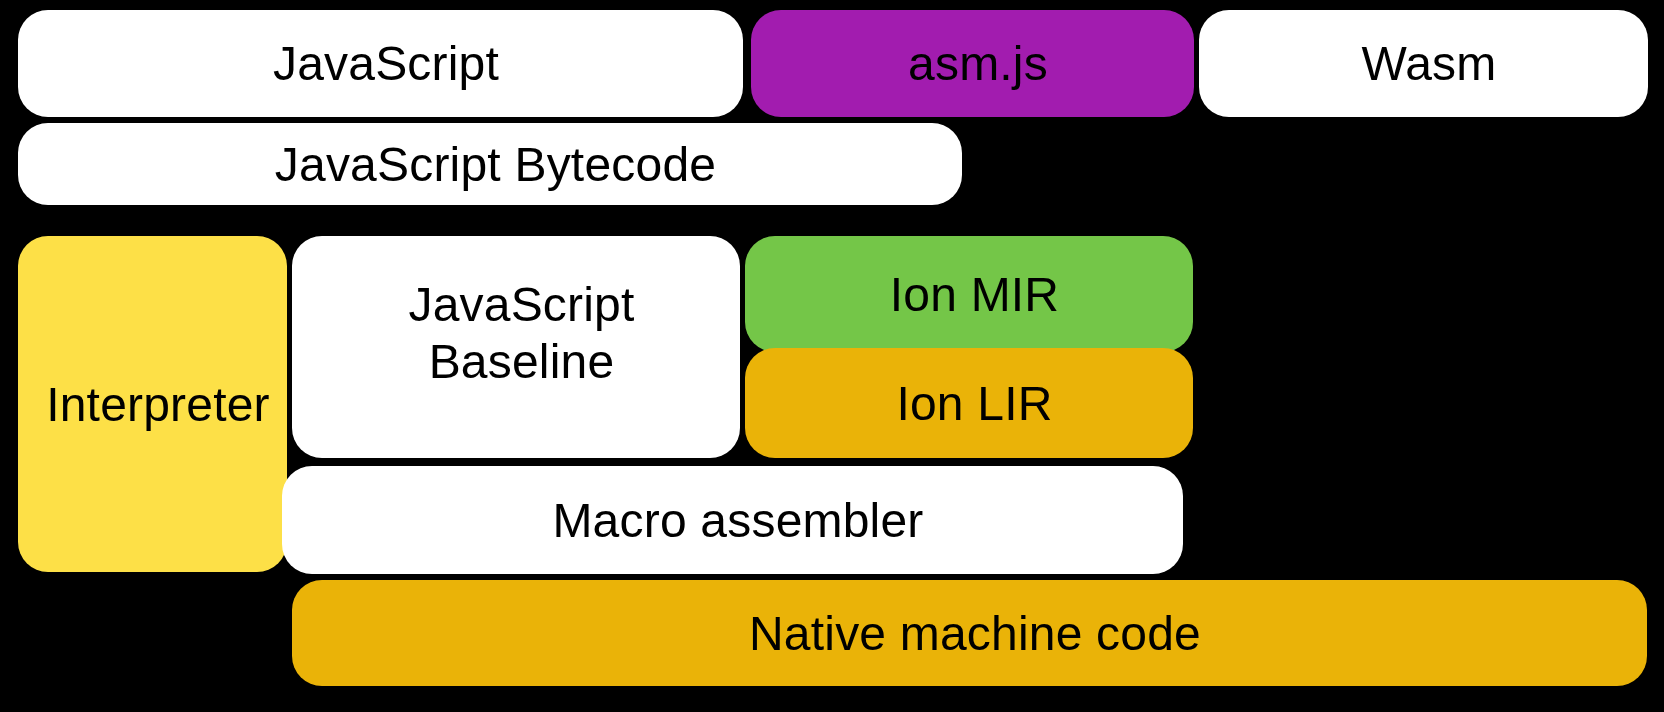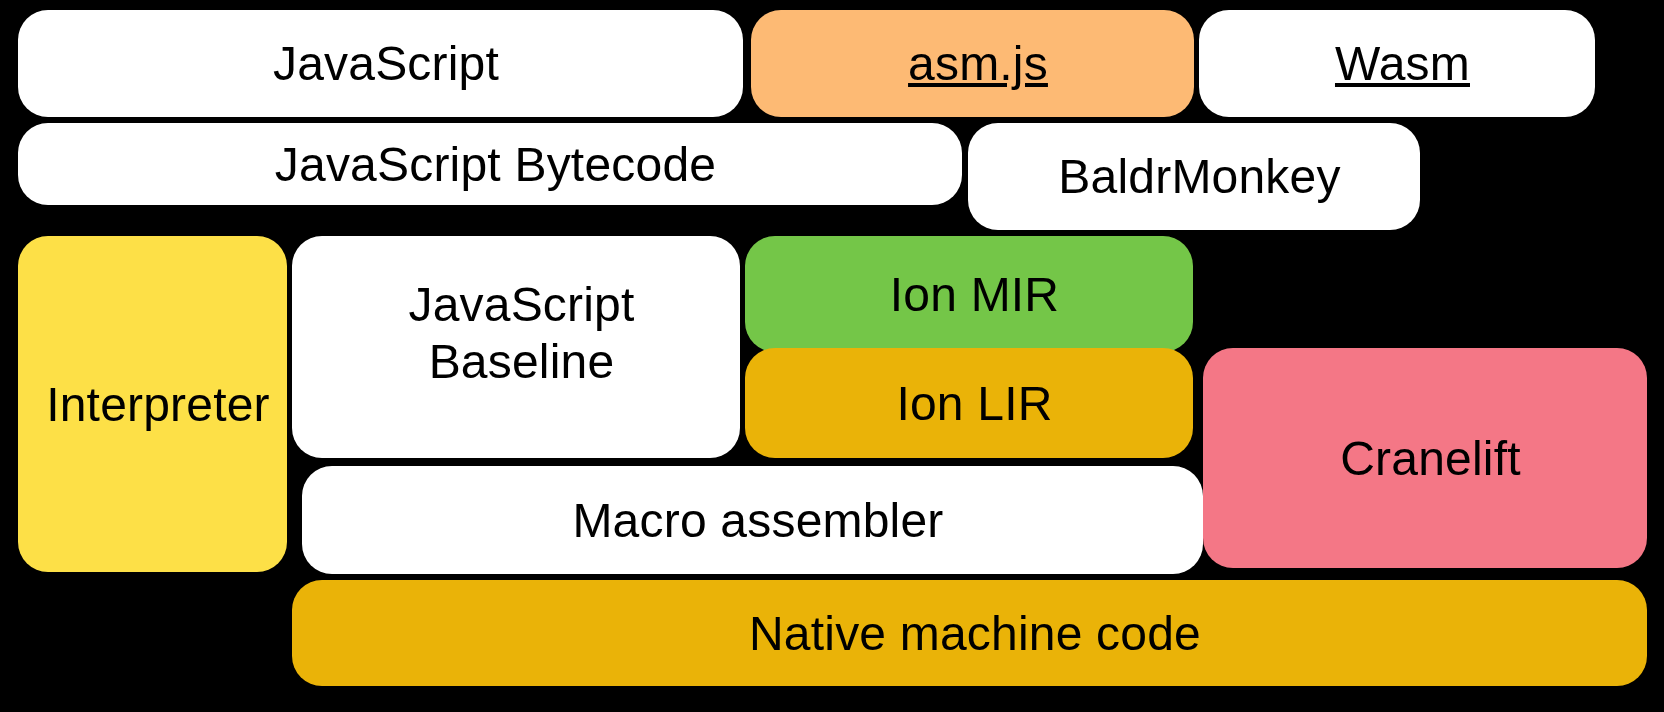--- a/index.html
+++ b/index.html
@@ -27,77 +27,71 @@
     font-size: 48px;
     line-height: 57px;
     color: #000000;
     text-align: center;
     white-space: pre-line;
     letter-spacing: 0.2px;
   }
   
   .n-javascript          { left: 18px;   top: 10px;  width: 725px;  height: 107px; }
   .n-asmjs               { left: 751px;  top: 10px;  width: 443px;  height: 107px; }
-  .n-wasm                { left: 1199px; top: 10px;  width: 396px;  height: 107px; text-decoration: underline; }
+  .n-wasm                { left: 1199px; top: 10px;  width: 449px;  height: 107px; }
   .n-javascript-bytecode { left: 18px;   top: 123px; width: 944px;  height: 82px; }
   .n-baldrmonkey         { left: 968px;  top: 123px; width: 452px;  height: 107px; }
   .n-interpreter         { left: 18px;   top: 236px; width: 269px;  height: 336px; }
   .n-javascript-baseline { left: 292px;  top: 236px; width: 448px;  height: 222px; }
   .n-javascript-baseline .label { transform: translateY(-14px); }
   .n-ion-mir             { left: 745px;  top: 236px; width: 448px;  height: 116px; }
   .n-ion-lir             { left: 745px;  top: 348px; width: 448px;  height: 110px; }
   .n-cranelift           { left: 1203px; top: 348px; width: 444px;  height: 220px; }
-  .n-macro-assembler     { left: 302px;  top: 466px; width: 901px;  height: 108px; }
+  .n-macro-assembler     { left: 282px;  top: 466px; width: 901px;  height: 108px; }
   .n-native-machine-code { left: 292px;  top: 580px; width: 1355px; height: 106px; }
 </style>
 </head>
 <body>
 
 <div class="canvas" style="background: rgb(0, 0, 0);">
 
   <div class="node n-javascript" style="background: rgb(255, 255, 255);">
     <span class="label">JavaScript</span>
   </div>
 
-  <div class="node n-asmjs" style="background: #fdba74; text-decoration: underline;">
+  <div class="node n-asmjs" style="background: #a21caf;">
     <span class="label">asm.js</span>
   </div>
 
   <div class="node n-wasm" style="background: rgb(255, 255, 255);">
     <span class="label">Wasm</span>
   </div>
 
   <div class="node n-javascript-bytecode" style="background: rgb(255, 255, 255);">
     <span class="label">JavaScript Bytecode</span>
   </div>
 
-  <div class="node n-baldrmonkey" style="background: rgb(255, 255, 255);">
-    <span class="label">BaldrMonkey</span>
-  </div>
 
   <div class="node n-interpreter" style="background: #fde047;">
     <span class="label">Interpreter</span>
   </div>
 
   <div class="node n-javascript-baseline" style="background: rgb(255, 255, 255);">
     <span class="label">JavaScript
 Baseline</span>
   </div>
 
   <div class="node n-ion-mir" style="background: rgb(116, 198, 72);">
     <span class="label">Ion MIR</span>
   </div>
 
   <div class="node n-ion-lir" style="background: #eab308;">
     <span class="label">Ion LIR</span>
   </div>
 
-  <div class="node n-cranelift" style="background: rgb(244, 119, 134);">
-    <span class="label">Cranelift</span>
-  </div>
 
   <div class="node n-macro-assembler" style="background: rgb(255, 255, 255);">
     <span class="label">Macro assembler</span>
   </div>
 
   <div class="node n-native-machine-code" style="background: #eab308;">
     <span class="label">Native machine code</span>
   </div>
 
 </div>

